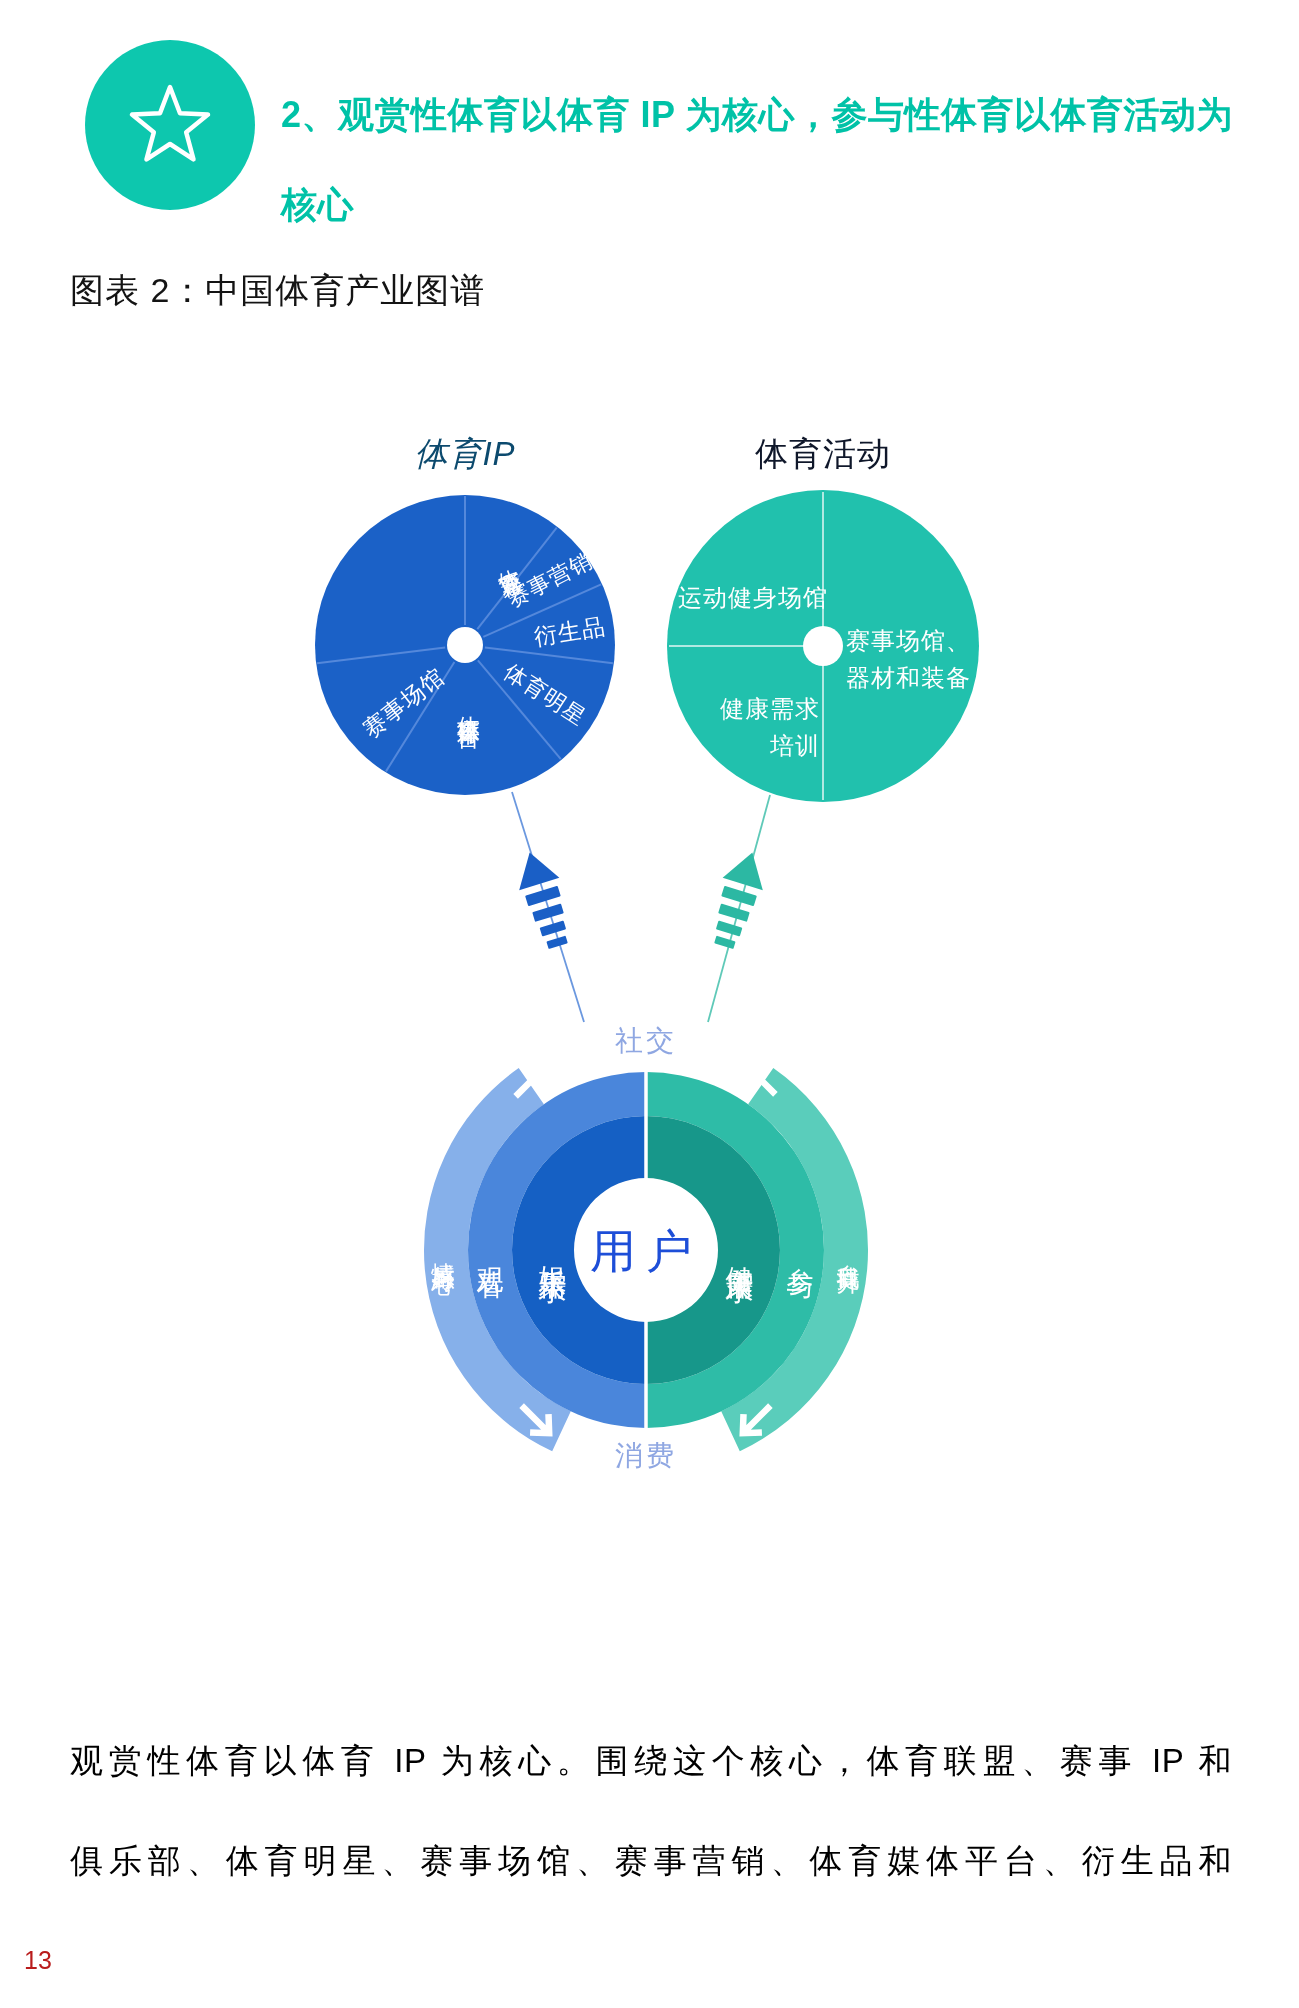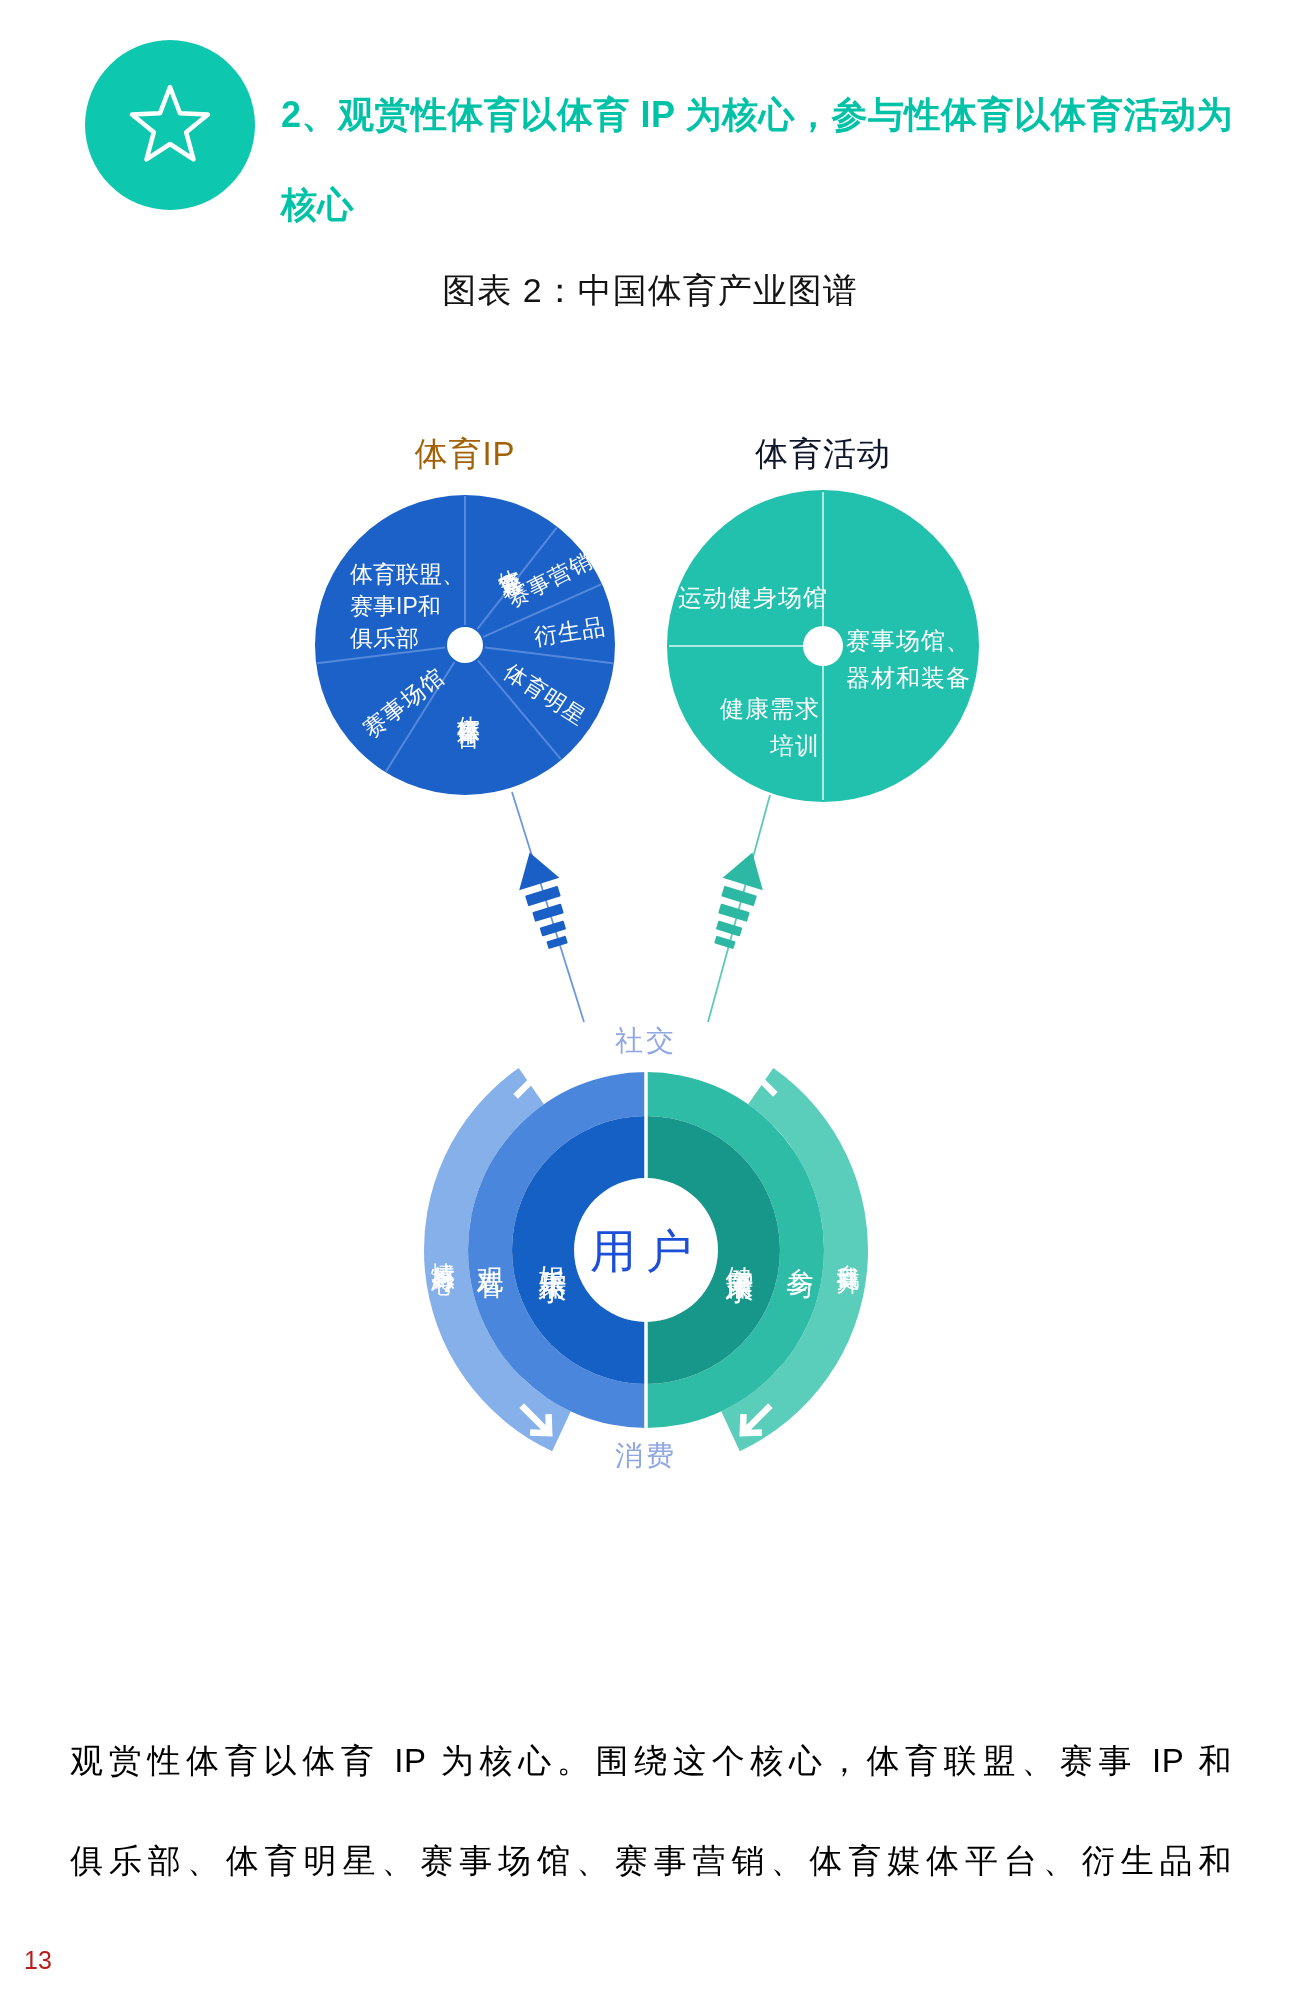--- a/index.html
+++ b/index.html
@@ -7,25 +7,25 @@
     position:relative;width:1299px;height:2008px;background:#ffffff;overflow:hidden;
     font-family:"Liberation Sans", sans-serif;color:#000;
   }
   .shapes{position:absolute;left:0;top:0;width:1299px;height:2008px;}
   .heading{
     position:absolute;left:281px;top:40px;width:958px;
     font-size:36px;font-weight:bold;line-height:90px;color:#00C2A7;
     letter-spacing:0.5px;
   }
   .figure-title{
-    position:absolute;left:70px;top:268px;width:1160px;text-align:center;
+    position:absolute;left:70px;top:268px;width:1160px;text-align:left;
     font-size:34px;color:#141414;letter-spacing:1px;
   }
   .circle-label{position:absolute;transform:translate(-50%,-50%);font-size:33px;letter-spacing:1px;white-space:nowrap;}
-  .lbl-ip{color:#a16207;}
+  .lbl-ip{color:#0c4a6e;font-style:italic;}
   .lbl-act{color:#0f172a;}
   .seg{position:absolute;color:#fff;white-space:pre-line;}
   .seg-c{transform:translate(-50%,-50%);}
   .vtext{writing-mode:vertical-rl;text-orientation:upright;}
   .vlabel{
     position:absolute;top:1250px;transform:translate(-50%,-50%);
     writing-mode:vertical-rl;text-orientation:upright;color:#fff;white-space:nowrap;
   }
   .flow-label{position:absolute;transform:translate(-50%,-50%);font-size:28px;color:#8FA7E2;letter-spacing:3px;white-space:nowrap;}
   .user-label{position:absolute;left:646px;top:1252px;transform:translate(-50%,-50%);font-size:46px;color:#1d4ed8;letter-spacing:10px;white-space:nowrap;}
@@ -104,23 +104,20 @@
     </g>
   </svg>
 
   <h2 class="heading">2、观赏性体育以体育 IP 为核心，参与性体育以体育活动为核心</h2>
 
   <div class="figure-title">图表 2：中国体育产业图谱</div>
 
   <div class="circle-label lbl-ip" style="left:465px;top:454px;">体育IP</div>
   <div class="circle-label lbl-act" style="left:823px;top:454px;">体育活动</div>
 
-  <div class="seg" style="left:350px;top:558px;font-size:23px;line-height:32px;">体育联盟、
-赛事IP和
-俱乐部</div>
   <div class="seg seg-c vtext" style="left:501px;top:558px;font-size:22px;letter-spacing:2px;transform:translate(-50%,-50%) rotate(-20deg);">体育彩票</div>
   <div class="seg seg-c" style="left:550px;top:580px;font-size:22px;letter-spacing:1px;transform:translate(-50%,-50%) rotate(-27deg);">赛事营销</div>
   <div class="seg seg-c" style="left:570px;top:632px;font-size:23px;letter-spacing:1px;transform:translate(-50%,-50%) rotate(-9deg);">衍生品</div>
   <div class="seg seg-c" style="left:545px;top:695px;font-size:22px;letter-spacing:1px;transform:translate(-50%,-50%) rotate(33deg);">体育明星</div>
   <div class="seg vtext" style="left:456px;top:698px;height:106px;font-size:23px;line-height:26px;letter-spacing:2px;">体育媒体平台</div>
   <div class="seg seg-c" style="left:404px;top:703px;font-size:23px;letter-spacing:1px;transform:translate(-50%,-50%) rotate(-38deg);">赛事场馆</div>
 
   <div class="seg seg-c" style="left:753px;top:598px;font-size:24px;letter-spacing:1px;white-space:nowrap;text-align:right;">运动健身场馆</div>
   <div class="seg" style="left:846px;top:622px;font-size:24px;line-height:37px;letter-spacing:1px;">赛事场馆、
 器材和装备</div>

